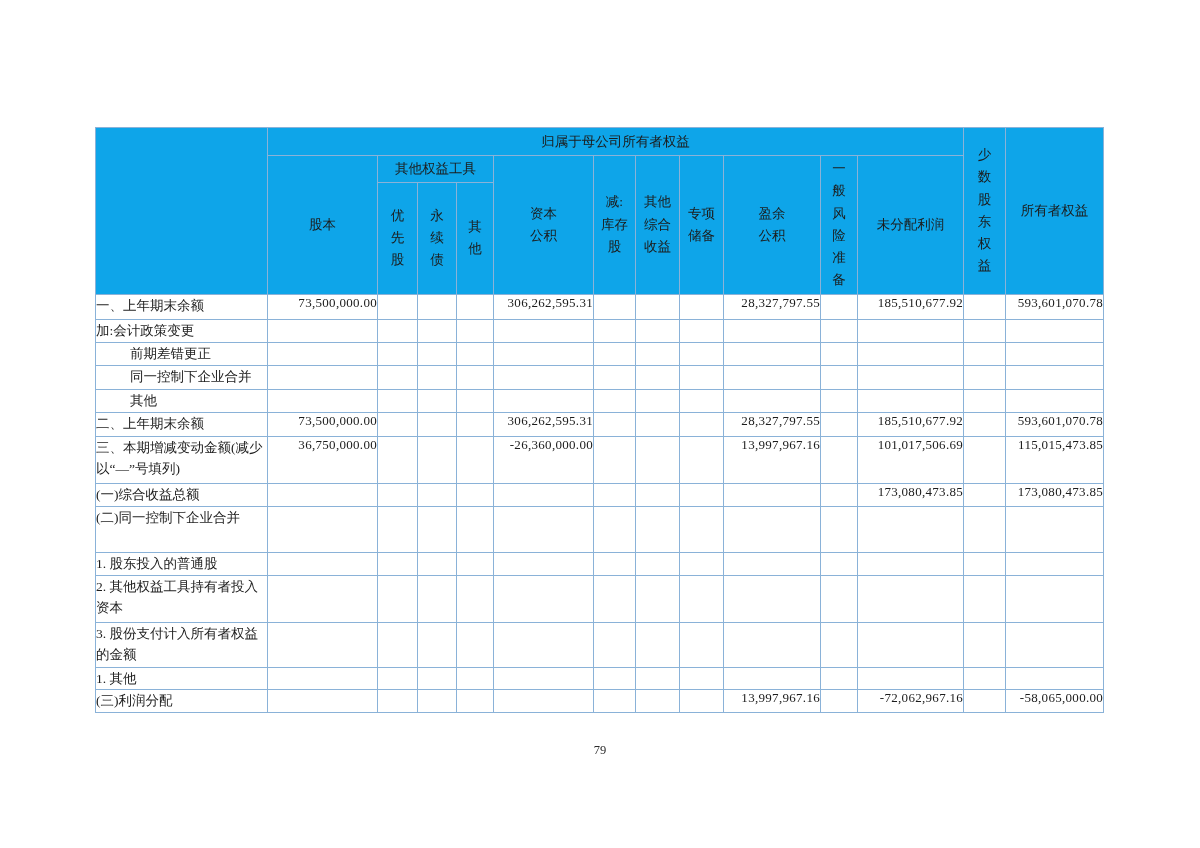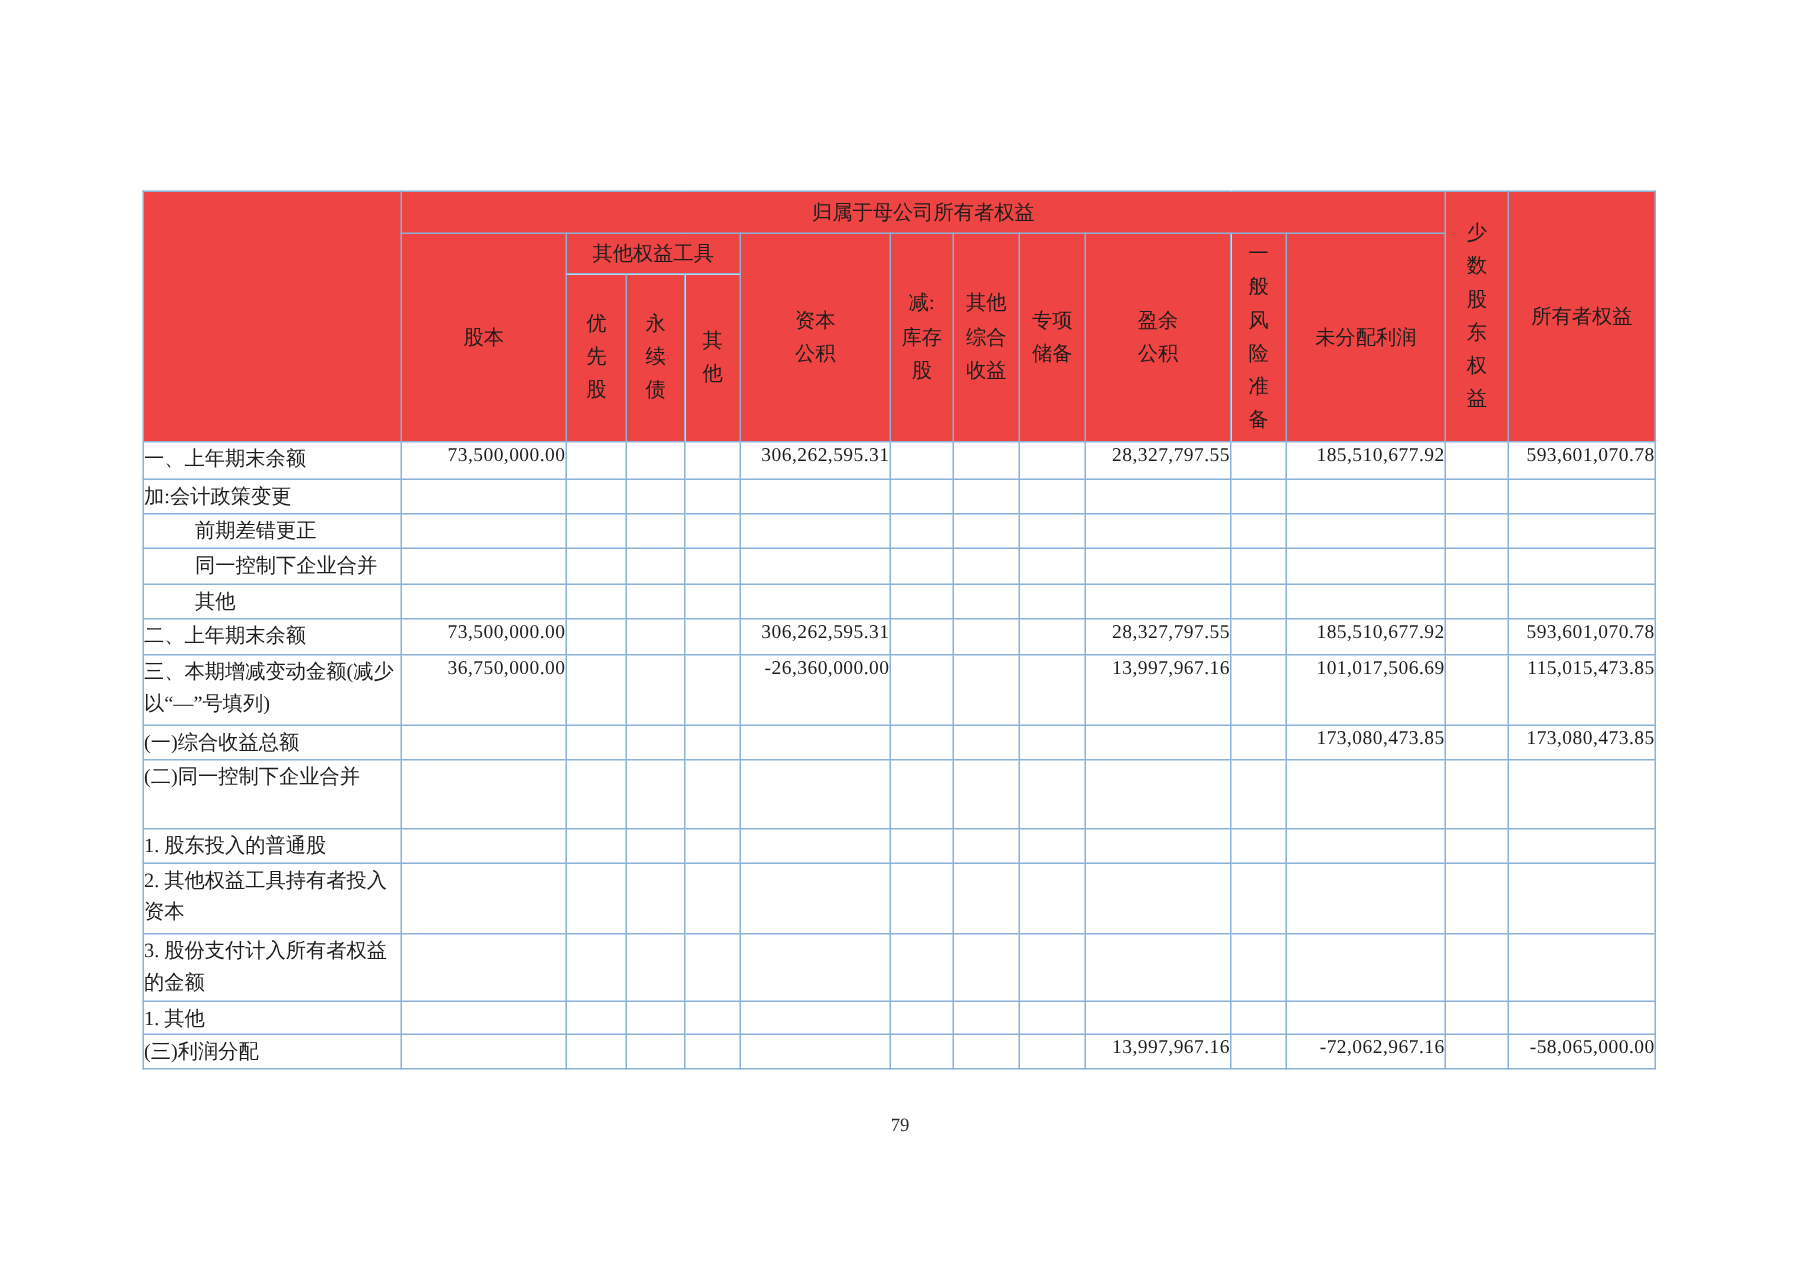--- a/index.html
+++ b/index.html
@@ -25,21 +25,21 @@
     table-layout: fixed;
     font-size: 13px;
   }
   table.equity th, table.equity td {
     border: 1px solid #8ab2d8;
     padding: 0;
     overflow: hidden;
   }
   
   table.equity thead th {
-    background: #ef4444;
+    background: #0ea5e9;
     font-weight: normal;
     font-size: 13.5px;
     text-align: center;
     vertical-align: middle;
     padding: 2px 1px;
   }
   .stack {
     display: inline-block;
     word-break: break-all;
     line-height: 1.65;

